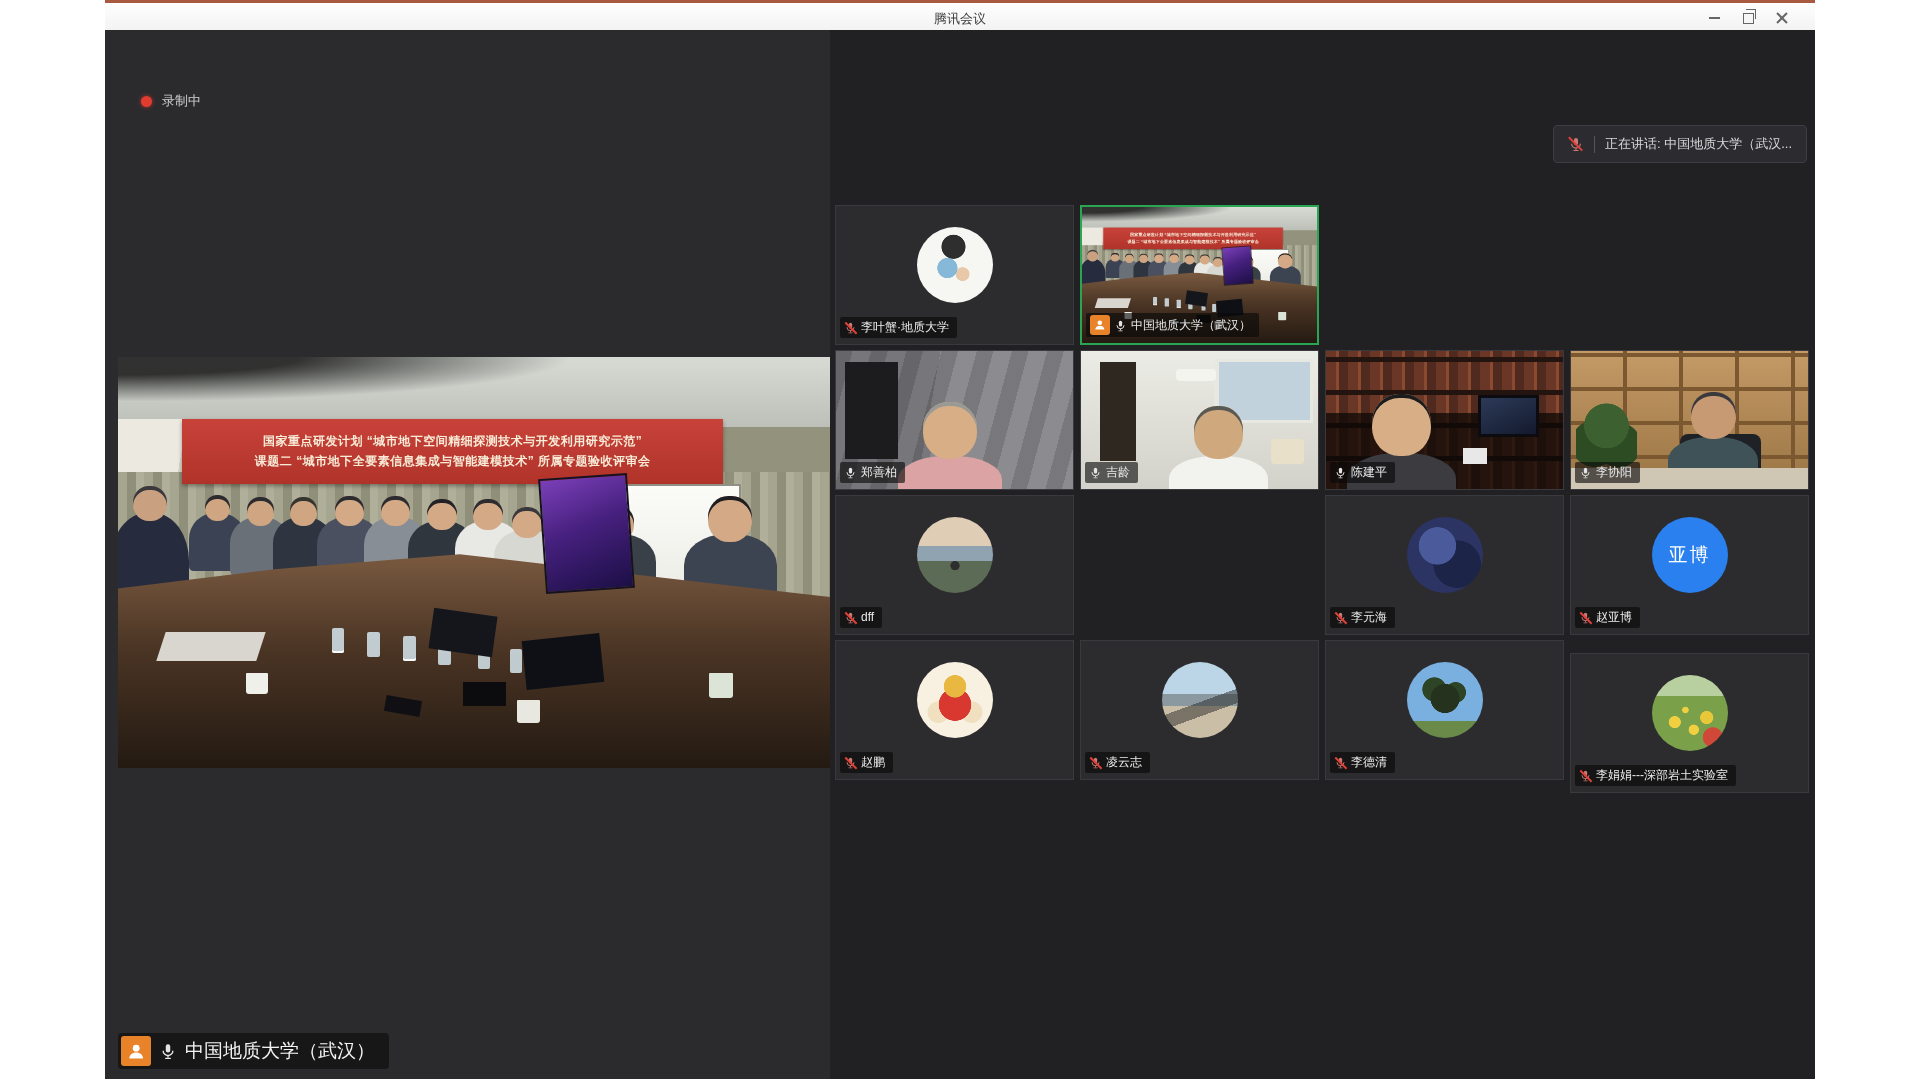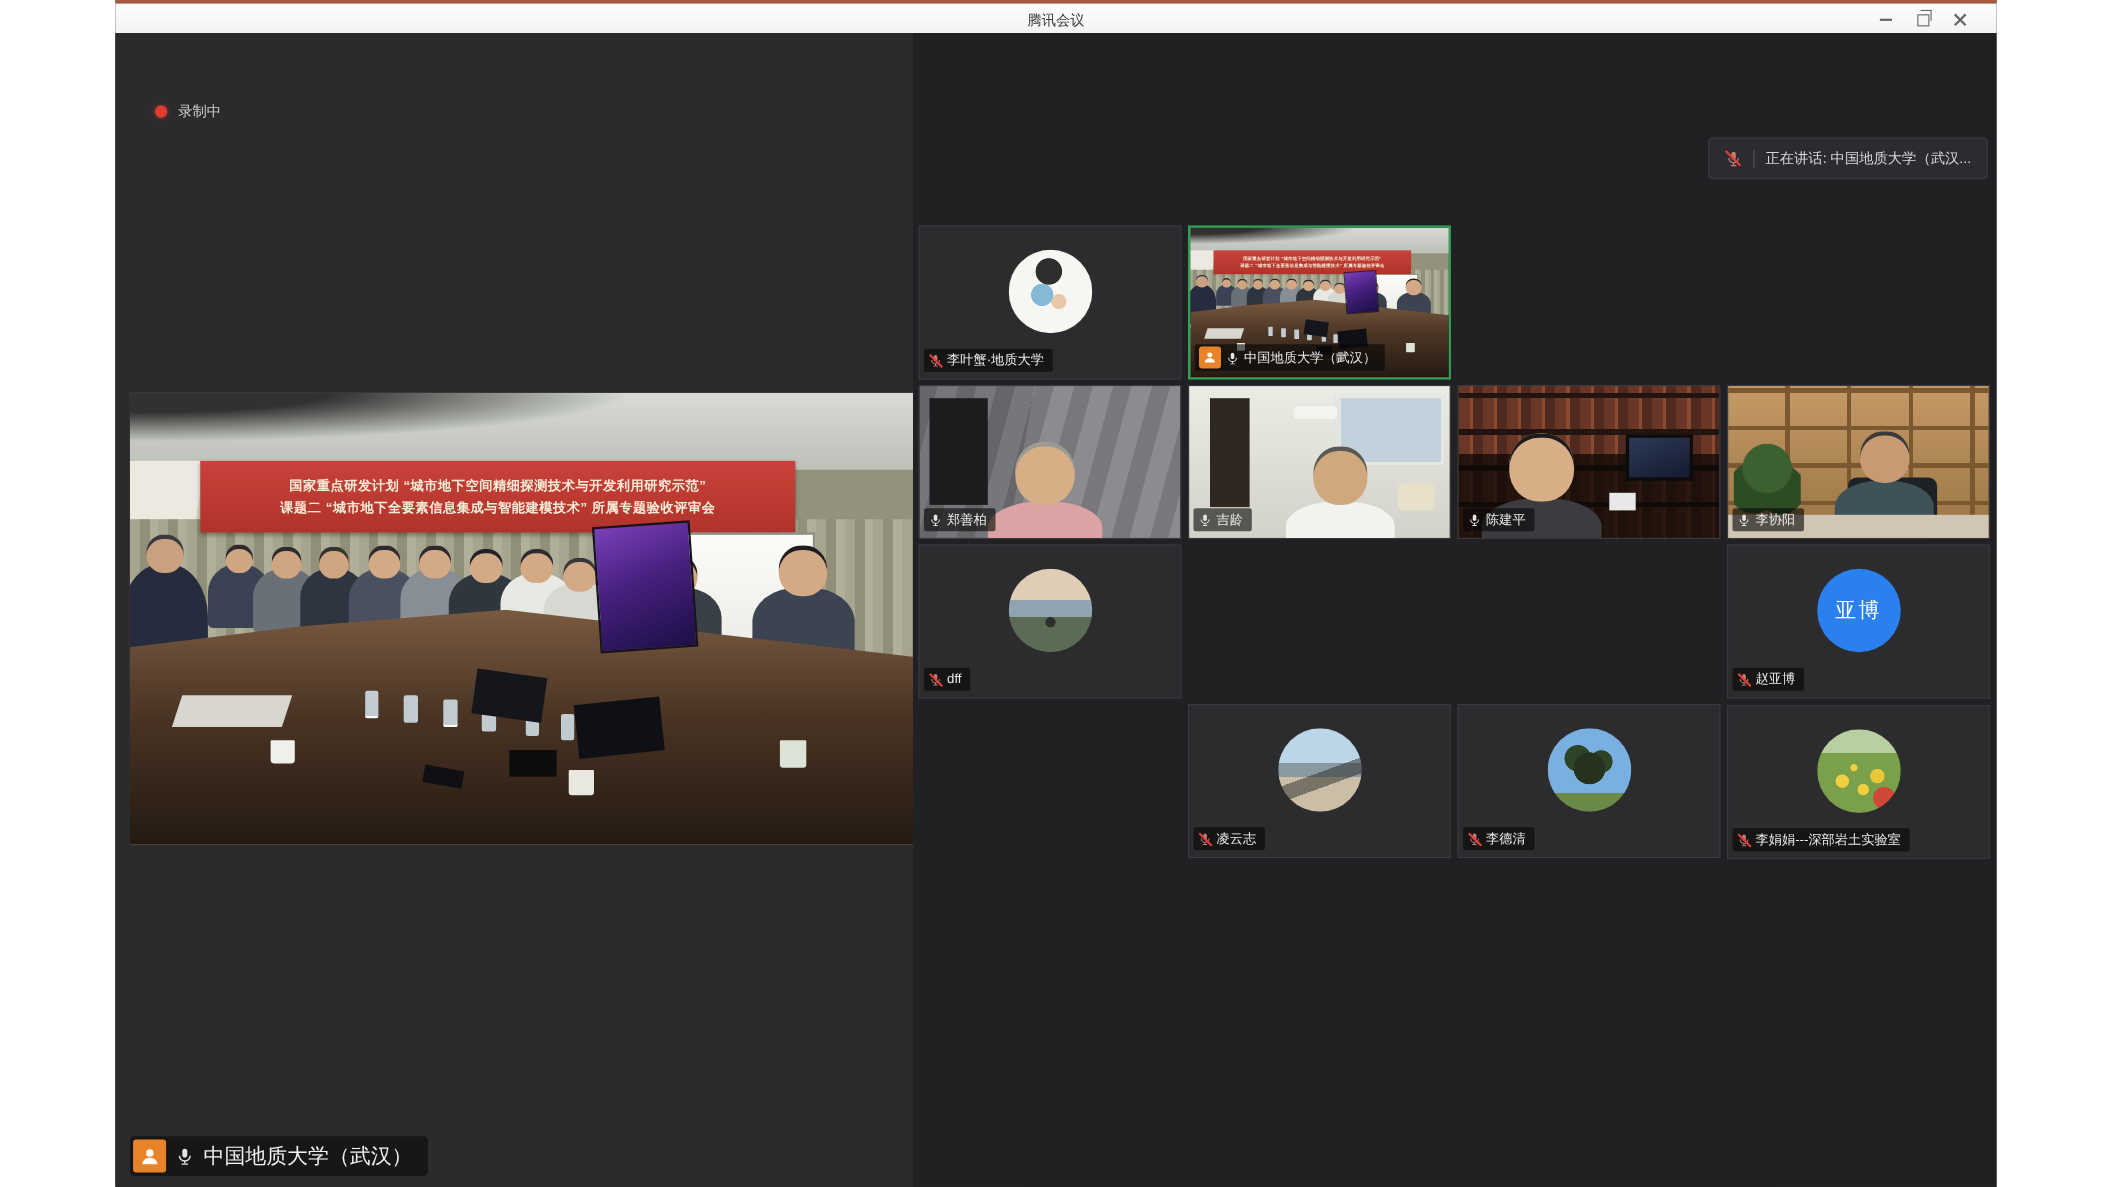--- a/index.html
+++ b/index.html
@@ -406,36 +406,64 @@
                 <svg viewBox="0 0 24 24" fill="currentColor">
                   <rect x="9" y="3" width="6" height="11" rx="3"></rect>
                   <path d="M5.5 11.5a6.5 6.5 0 0 0 13 0" fill="none" stroke="currentColor" stroke-width="1.8"></path>
                   <rect x="11.2" y="17.5" width="1.6" height="3.5"></rect>
                   <rect x="8" y="21" width="8" height="1.6" rx="0.8"></rect>
                 </svg>
               </span>
               <span>dff</span>
             </div>
           </div>
+          <div class="tile" style="left: 495px; top: 290px;">
+            <div class="avatar av-dark-blue"></div>
+            <div class="name-tag">
+              <span class="mic muted" style="width:13px;height:13px">
+                <svg viewBox="0 0 24 24" fill="currentColor">
+                  <rect x="9" y="3" width="6" height="11" rx="3"></rect>
+                  <path d="M5.5 11.5a6.5 6.5 0 0 0 13 0" fill="none" stroke="currentColor" stroke-width="1.8"></path>
+                  <rect x="11.2" y="17.5" width="1.6" height="3.5"></rect>
+                  <rect x="8" y="21" width="8" height="1.6" rx="0.8"></rect>
+                </svg>
+              </span>
+              <span>李元海</span>
+            </div>
+          </div>
           <div class="tile" style="left: 740px; top: 290px;">
             <div class="avatar av-text">
               <span>亚博</span>
             </div>
             <div class="name-tag">
               <span class="mic muted" style="width:13px;height:13px">
                 <svg viewBox="0 0 24 24" fill="currentColor">
                   <rect x="9" y="3" width="6" height="11" rx="3"></rect>
                   <path d="M5.5 11.5a6.5 6.5 0 0 0 13 0" fill="none" stroke="currentColor" stroke-width="1.8"></path>
                   <rect x="11.2" y="17.5" width="1.6" height="3.5"></rect>
                   <rect x="8" y="21" width="8" height="1.6" rx="0.8"></rect>
                 </svg>
               </span>
               <span>赵亚博</span>
             </div>
           </div>
+          <div class="tile" style="left: 5px; top: 435px;">
+            <div class="avatar av-cartoon-red"></div>
+            <div class="name-tag">
+              <span class="mic muted" style="width:13px;height:13px">
+                <svg viewBox="0 0 24 24" fill="currentColor">
+                  <rect x="9" y="3" width="6" height="11" rx="3"></rect>
+                  <path d="M5.5 11.5a6.5 6.5 0 0 0 13 0" fill="none" stroke="currentColor" stroke-width="1.8"></path>
+                  <rect x="11.2" y="17.5" width="1.6" height="3.5"></rect>
+                  <rect x="8" y="21" width="8" height="1.6" rx="0.8"></rect>
+                </svg>
+              </span>
+              <span>赵鹏</span>
+            </div>
+          </div>
           <div class="tile" style="left: 250px; top: 435px;">
             <div class="avatar av-beach"></div>
             <div class="name-tag">
               <span class="mic muted" style="width:13px;height:13px">
                 <svg viewBox="0 0 24 24" fill="currentColor">
                   <rect x="9" y="3" width="6" height="11" rx="3"></rect>
                   <path d="M5.5 11.5a6.5 6.5 0 0 0 13 0" fill="none" stroke="currentColor" stroke-width="1.8"></path>
                   <rect x="11.2" y="17.5" width="1.6" height="3.5"></rect>
                   <rect x="8" y="21" width="8" height="1.6" rx="0.8"></rect>
                 </svg>
@@ -450,21 +478,21 @@
                 <svg viewBox="0 0 24 24" fill="currentColor">
                   <rect x="9" y="3" width="6" height="11" rx="3"></rect>
                   <path d="M5.5 11.5a6.5 6.5 0 0 0 13 0" fill="none" stroke="currentColor" stroke-width="1.8"></path>
                   <rect x="11.2" y="17.5" width="1.6" height="3.5"></rect>
                   <rect x="8" y="21" width="8" height="1.6" rx="0.8"></rect>
                 </svg>
               </span>
               <span>李德清</span>
             </div>
           </div>
-          <div class="tile" style="left: 740px; top: 436px;">
+          <div class="tile" style="left: 740px; top: 448px;">
             <div class="avatar av-flowers"></div>
             <div class="name-tag">
               <span class="mic muted" style="width:13px;height:13px">
                 <svg viewBox="0 0 24 24" fill="currentColor">
                   <rect x="9" y="3" width="6" height="11" rx="3"></rect>
                   <path d="M5.5 11.5a6.5 6.5 0 0 0 13 0" fill="none" stroke="currentColor" stroke-width="1.8"></path>
                   <rect x="11.2" y="17.5" width="1.6" height="3.5"></rect>
                   <rect x="8" y="21" width="8" height="1.6" rx="0.8"></rect>
                 </svg>
               </span>

